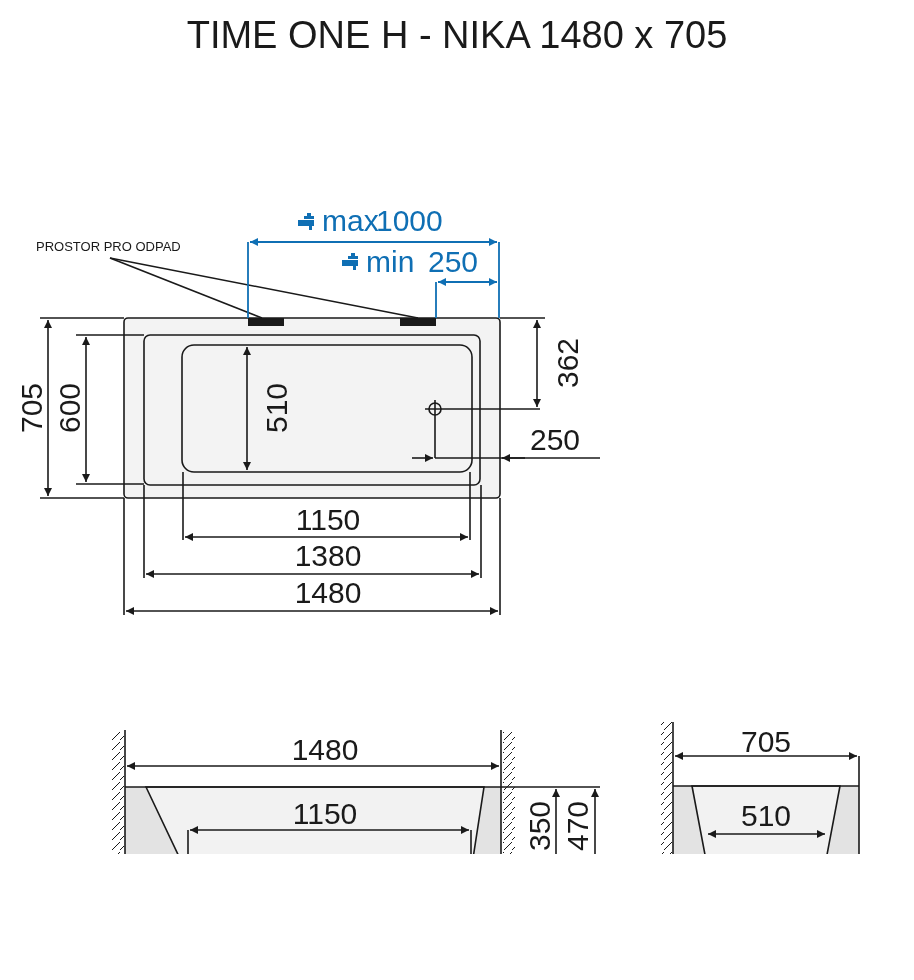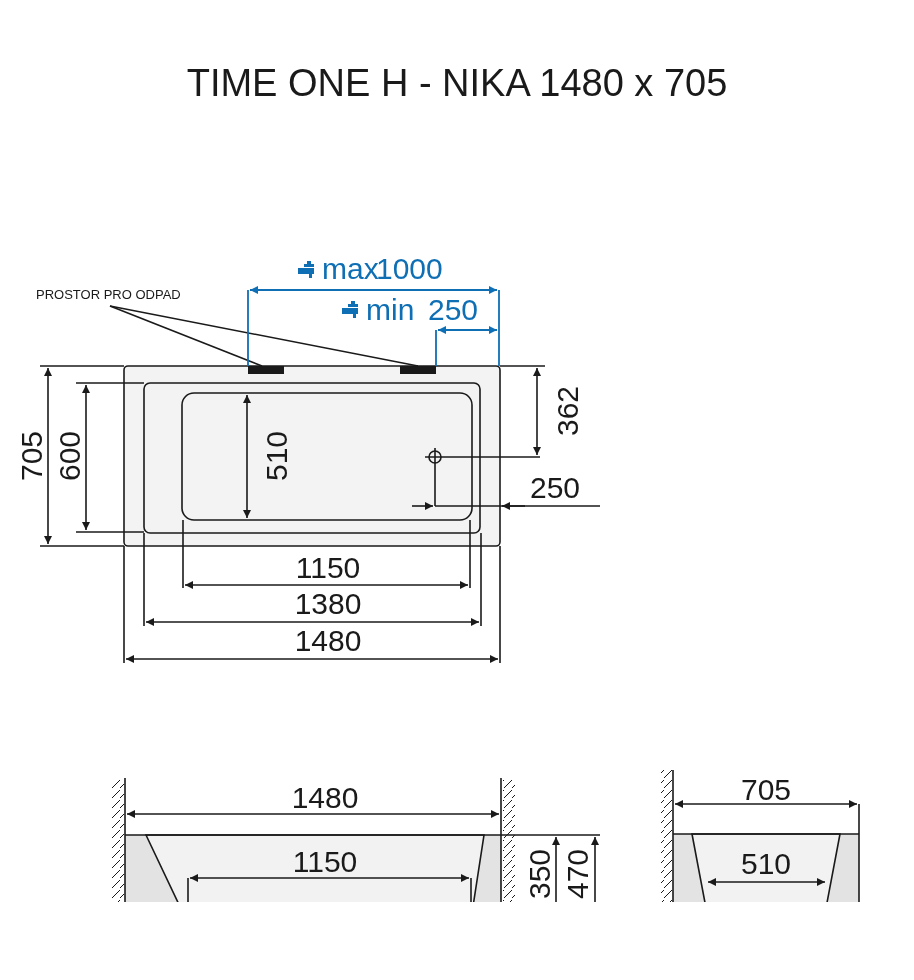--- a/index.html
+++ b/index.html
@@ -1,16 +1,16 @@
 <!DOCTYPE html>
 <html><head>
 <meta charset="utf-8">
 <style>
   html,body{margin:0;padding:0;background:#ffffff;}
-  #page{position:relative;width:914px;height:854px;overflow:hidden;background:#fff;margin-top:48px;}
+  #page{position:relative;width:914px;height:854px;overflow:hidden;background:#fff;}
   svg{position:absolute;left:0;top:0;}
   .t{font-family:"Liberation Sans","DejaVu Sans",sans-serif;fill:#1a1a1a;}
   .title{font-size:38px;}
   .dim{font-size:30px;}
   .small{font-size:13px;}
   .blue{fill:#0f6fb4;}
   .ln{stroke:#1a1a1a;stroke-width:1.6;fill:none;}
   .lnb{stroke:#0f6fb4;stroke-width:1.8;fill:none;}
 </style>
 </head>

